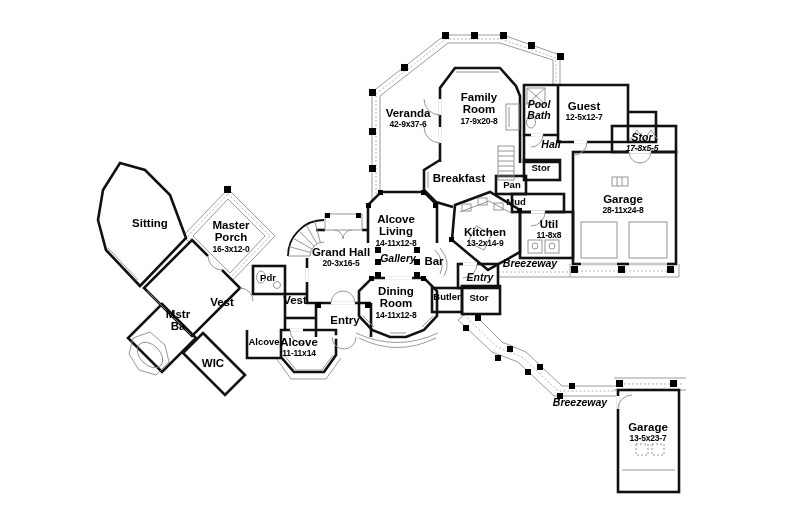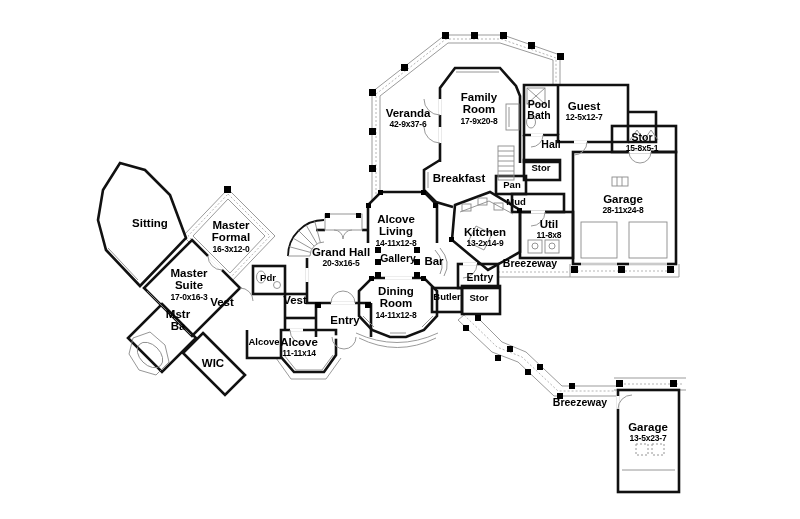--- a/index.html
+++ b/index.html
@@ -2,21 +2,21 @@
 <html><head>
 <meta charset="utf-8">
 <style>
   html,body{margin:0;padding:0;background:#fff;}
   .plan{position:relative;width:800px;height:519px;background:#ffffff;overflow:hidden;
         font-family:"Liberation Sans",sans-serif;}
   .plan svg{position:absolute;left:0;top:0;}
   .lbl{position:absolute;transform:translateX(-50%);text-align:center;color:#000;
        font-weight:bold;font-size:11.5px;line-height:1.08;white-space:nowrap;z-index:5;}
   .lbl.wrap{white-space:normal;}
-  .lbl.md{font-size:10.5px;}
+  .lbl.md{font-size:10.5px;font-style:italic;}
   .lbl.sm{font-size:9.5px;}
   .lbl .dims{font-size:8.5px;line-height:1.2;letter-spacing:-0.2px;white-space:nowrap;}
   
   .wall{stroke:#111;stroke-width:2.6;fill:none;stroke-linejoin:miter;}
   .wallthin{stroke:#111;stroke-width:1.8;fill:none;}
   .fillw{fill:#fff;stroke:none;}
   .porch{stroke:#9b9b9b;stroke-width:1;fill:none;}
   .dot{stroke:#b5b5b5;stroke-width:1;fill:none;stroke-dasharray:2 2;}
   .det{stroke:#8a8a8a;stroke-width:0.9;fill:none;}
   .door{stroke:#999;stroke-width:1;fill:none;}
@@ -334,21 +334,21 @@
 </div>
 <div class="lbl" style="left:584px;top:100px">
   <div>Guest</div>
   <div class="dims">12-5x12-7</div>
 </div>
 <div class="lbl md" style="left:551px;top:139px">
   <div>Hall</div>
 </div>
 <div class="lbl md" style="left:642px;top:132px">
   <div>Stor</div>
-  <div class="dims">15-8x5-1</div>
+  <div class="dims">17-8x5-5</div>
 </div>
 <div class="lbl" style="left:623px;top:193px">
   <div>Garage</div>
   <div class="dims">28-11x24-8</div>
 </div>
 <div class="lbl" style="left:459px;top:172px">
   <div>Breakfast</div>
 </div>
 <div class="lbl sm" style="left:541px;top:163px">
   <div>Stor</div>
@@ -415,26 +415,22 @@
 <div class="lbl" style="left:299px;top:336px">
   <div>Alcove</div>
   <div class="dims">11-11x14</div>
 </div>
 <div class="lbl" style="left:213px;top:357px">
   <div>WIC</div>
 </div>
 <div class="lbl wrap" style="left:178px;top:308px;width:30px">
   <div>Mstr Ba</div>
 </div>
-<div class="lbl wrap" style="left:189px;top:267px;width:50px">
-  <div>Master Suite</div>
-  <div class="dims">17-0x16-3</div>
-</div>
 <div class="lbl wrap" style="left:231px;top:219px;width:50px">
-  <div>Master Formal</div>
+  <div>Master Porch</div>
   <div class="dims">16-3x12-0</div>
 </div>
 <div class="lbl" style="left:150px;top:217px">
   <div>Sitting</div>
 </div>
 <div class="lbl md" style="left:580px;top:397px">
   <div>Breezeway</div>
 </div>
 <div class="lbl" style="left:648px;top:421px">
   <div>Garage</div>

